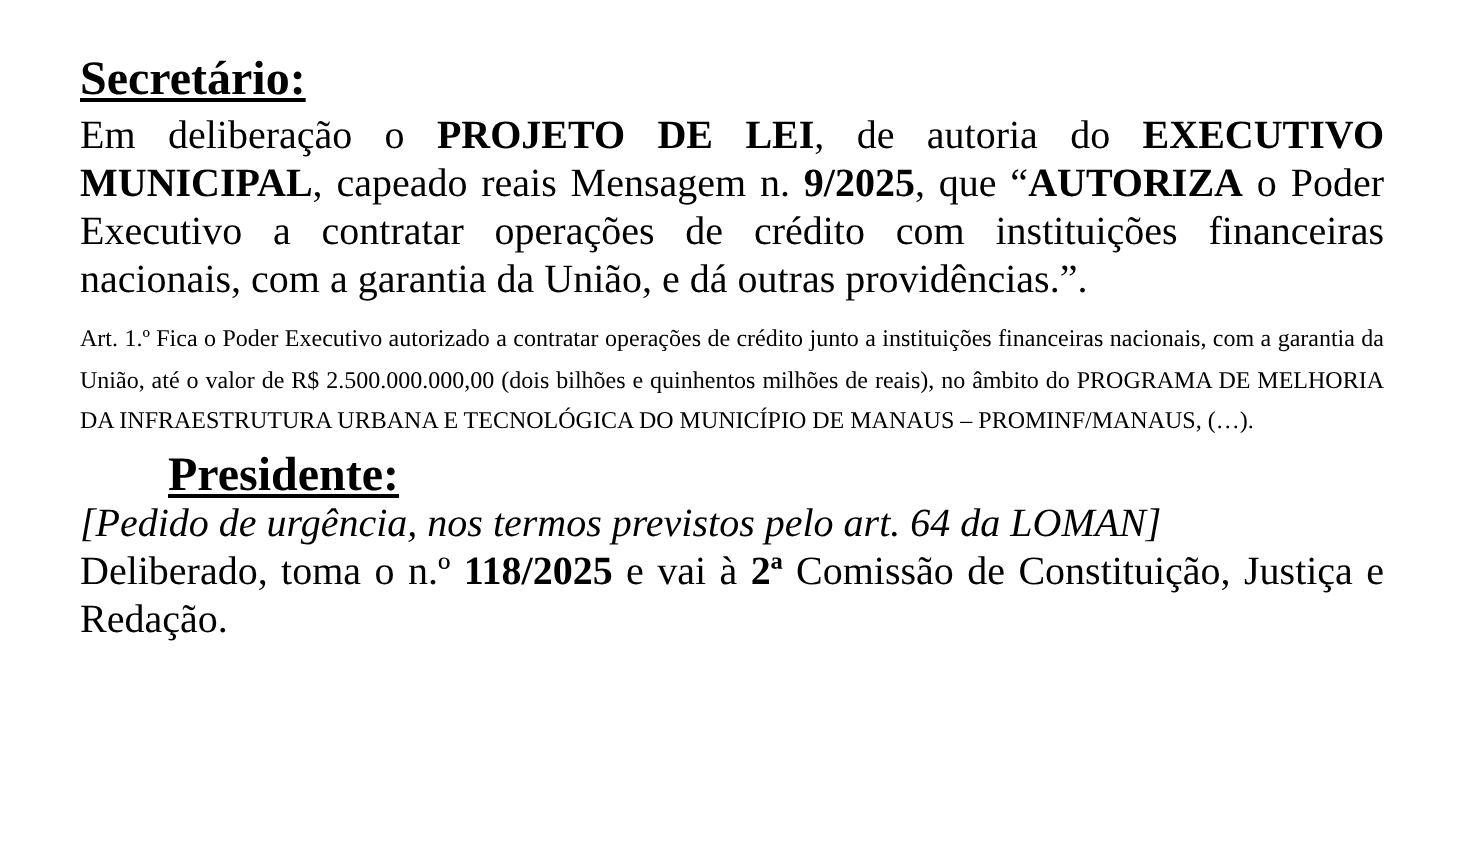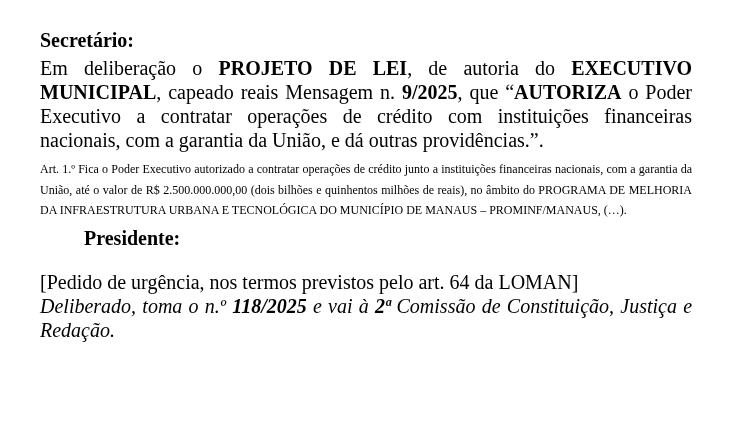--- a/index.html
+++ b/index.html
@@ -9,22 +9,23 @@
     height: 429px;
     background: #ffffff;
     color: #000000;
     font-family: "Liberation Serif", "DejaVu Serif", serif;
     box-sizing: border-box;
     padding: 28px 39px 0 40px;
     overflow: hidden;
   }
   .heading {
     font-weight: bold;
-    font-size: 20px;
+    font-size: 24px;
     line-height: 24px;
+    text-decoration: underline;
   }
   .para-main {
     font-size: 20px;
     line-height: 24px;
     text-align: justify;
     margin: 4px 0 0 0;
   }
   .para-small {
     font-size: 12px;
     line-height: 20.5px;
@@ -33,28 +34,28 @@
   }
   .heading-president {
     margin-top: 5px;
     margin-left: 44px;
   }
   .line {
     font-size: 20px;
     line-height: 24px;
   }
   .urgency {
-    margin-top: 20px;
+    font-style: italic;
+    margin-top: 0;
   }
   .para-result {
     font-size: 20px;
     line-height: 24px;
     text-align: justify;
     margin: 0;
-    font-style: italic;
   }
   b { font-weight: bold; }
 </style>
 </head>
 <body>
 
 <div class="page">
 
   <div class="heading">Secretário:</div>
 

